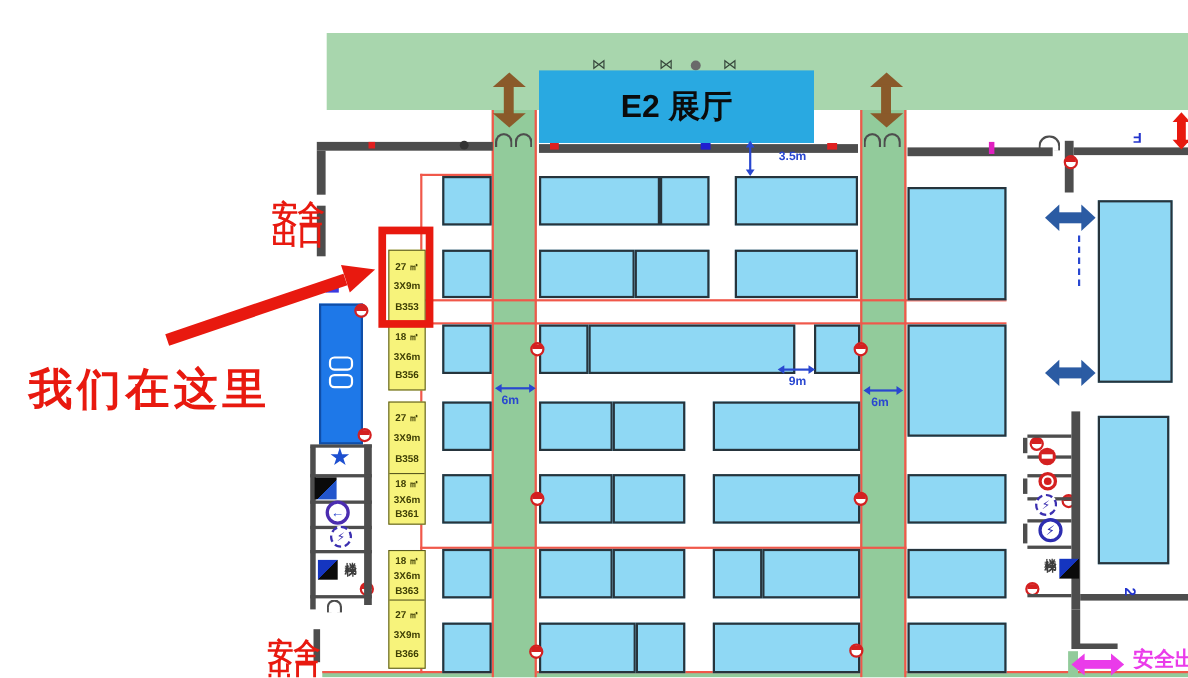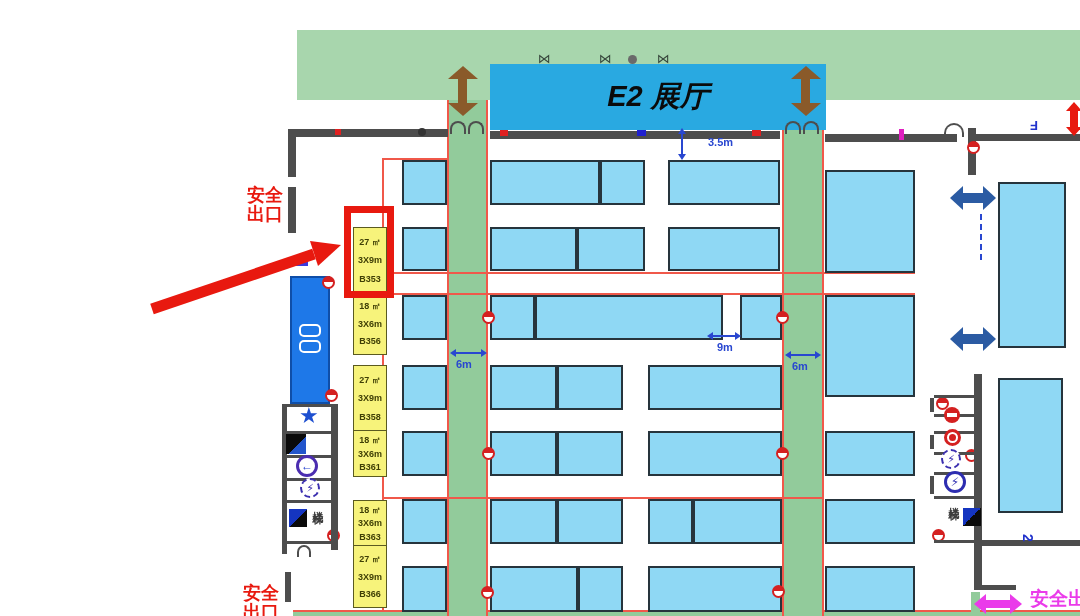--- a/index.html
+++ b/index.html
@@ -18,21 +18,21 @@
   
   .ystrip{position:absolute;left:353px;width:34px;background:#f7f37b;border:1px solid #5a5a20;box-sizing:border-box;}
   .ycell{display:flex;flex-direction:column;justify-content:space-evenly;align-items:center;
          font-size:9px;font-weight:bold;color:#3f3f05;text-align:center;line-height:10px;}
   .ycell+.ycell{border-top:1px solid #5a5a20;}
   
   .fp{position:absolute;width:13px;height:13px;border-radius:50%;border:2px solid #d42020;
       background:linear-gradient(180deg,#d42020 48%,#ffffff 48%);box-sizing:border-box;}
   .dimtxt{position:absolute;color:#2947d0;font-size:11px;font-weight:bold;}
   .vtext{position:absolute;writing-mode:vertical-rl;color:#3c3c3c;font-size:11px;font-weight:bold;letter-spacing:2px;}
-  .redtxt{position:absolute;color:#e8190f;font-weight:bold;font-size:18px;line-height:19px;}
+  .redtxt{position:absolute;color:#e8190f;font-weight:bold;font-size:24px;line-height:19px;}
   .navarr-l{position:absolute;width:0;height:0;border-top:12px solid transparent;border-bottom:12px solid transparent;border-right:13px solid #2b5ba3;}
   .navarr-r{position:absolute;width:0;height:0;border-top:12px solid transparent;border-bottom:12px solid transparent;border-left:13px solid #2b5ba3;}
   .circle-ic{position:absolute;border-radius:50%;box-sizing:border-box;display:flex;align-items:center;justify-content:center;background:#fff;}
 </style>
 </head>
 <body>
 
 <div id="canvas">
 
   <div class="greenband" style="left:297px;top:30px;width:783px;height:70px;"></div>
@@ -46,21 +46,21 @@
   <div class="aisle" style="left:447px;top:100px;width:41px;height:516px;"></div>
   <div class="aisle" style="left:782px;top:100px;width:42px;height:516px;"></div>
   <div class="greenband" style="left:971px;top:592px;width:9px;height:24px;background:#92cb9b;"></div>
 
   <div class="rl" style="left:382px;top:158px;width:2px;height:454px;"></div>
   <div class="rl" style="left:382px;top:158px;width:65px;height:2px;"></div>
   <div class="rl" style="left:382px;top:272px;width:533px;height:2px;"></div>
   <div class="rl" style="left:382px;top:293px;width:533px;height:2px;"></div>
   <div class="rl" style="left:382px;top:497px;width:442px;height:2px;"></div>
 
-  <div class="abs" style="left:490px;top:64px;width:336px;height:66px;background:#29a9e1;display:flex;align-items:center;justify-content:center;color:#0b0b0b;font-size:29px;font-weight:bold;font-style:italic;">E2 展厅</div>
+  <div class="abs" style="left:490px;top:64px;width:250px;height:66px;background:#29a9e1;display:flex;align-items:center;justify-content:center;color:#0b0b0b;font-size:29px;font-weight:bold;">E2 展厅</div>
 
   <div class="abs" style="left:448px;top:66px;width:30px;height:50px;">
     <div class="abs" style="left:0;top:0;width:0;height:0;border-left:15px solid transparent;border-right:15px solid transparent;border-bottom:13px solid #8a5a2a;"></div>
     <div class="abs" style="left:10px;top:11px;width:9px;height:28px;background:#8a5a2a;"></div>
     <div class="abs" style="left:0;top:37px;width:0;height:0;border-left:15px solid transparent;border-right:15px solid transparent;border-top:13px solid #8a5a2a;"></div>
   </div>
   <div class="abs" style="left:791px;top:66px;width:30px;height:50px;">
     <div class="abs" style="left:0;top:0;width:0;height:0;border-left:15px solid transparent;border-right:15px solid transparent;border-bottom:13px solid #8a5a2a;"></div>
     <div class="abs" style="left:10px;top:11px;width:9px;height:28px;background:#8a5a2a;"></div>
     <div class="abs" style="left:0;top:37px;width:0;height:0;border-left:15px solid transparent;border-right:15px solid transparent;border-top:13px solid #8a5a2a;"></div>
@@ -292,18 +292,19 @@
 
   <div class="redtxt" style="left:247px;top:186px;">
     <div>安全</div>
     <div>出口</div>
   </div>
   <div class="redtxt" style="left:243px;top:584px;">
     <div>安全</div>
     <div>出口</div>
   </div>
 
+  <div class="abs" style="left:26px;top:326px;color:#e8190f;font-size:40px;font-weight:bold;letter-spacing:4px;z-index:12;white-space:nowrap;">我们在这里</div>
   <svg class="abs" style="left:0;top:0;z-index:11;pointer-events:none;" width="1080" height="616">
     <line x1="152" y1="309" x2="314" y2="254" stroke="#e8190f" stroke-width="11"></line>
     <polygon points="341,245 318,266 310,241" fill="#e8190f"></polygon>
   </svg>
 
 </div>
 
 </body></html>

